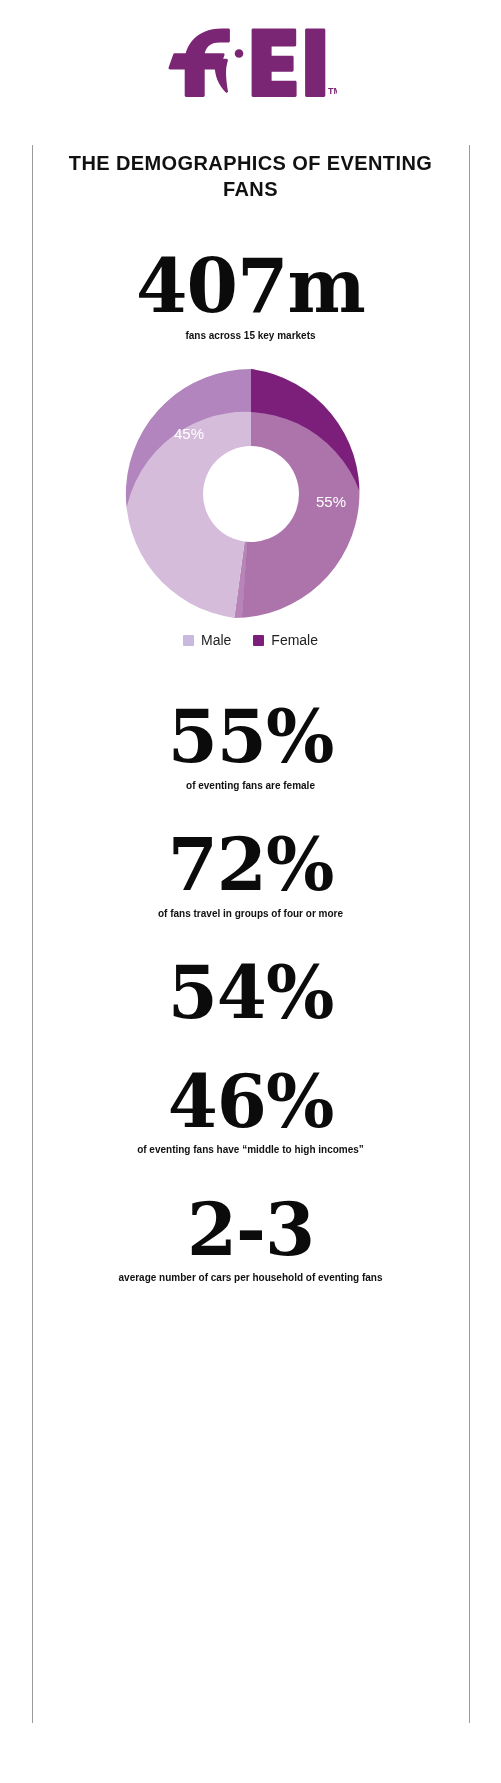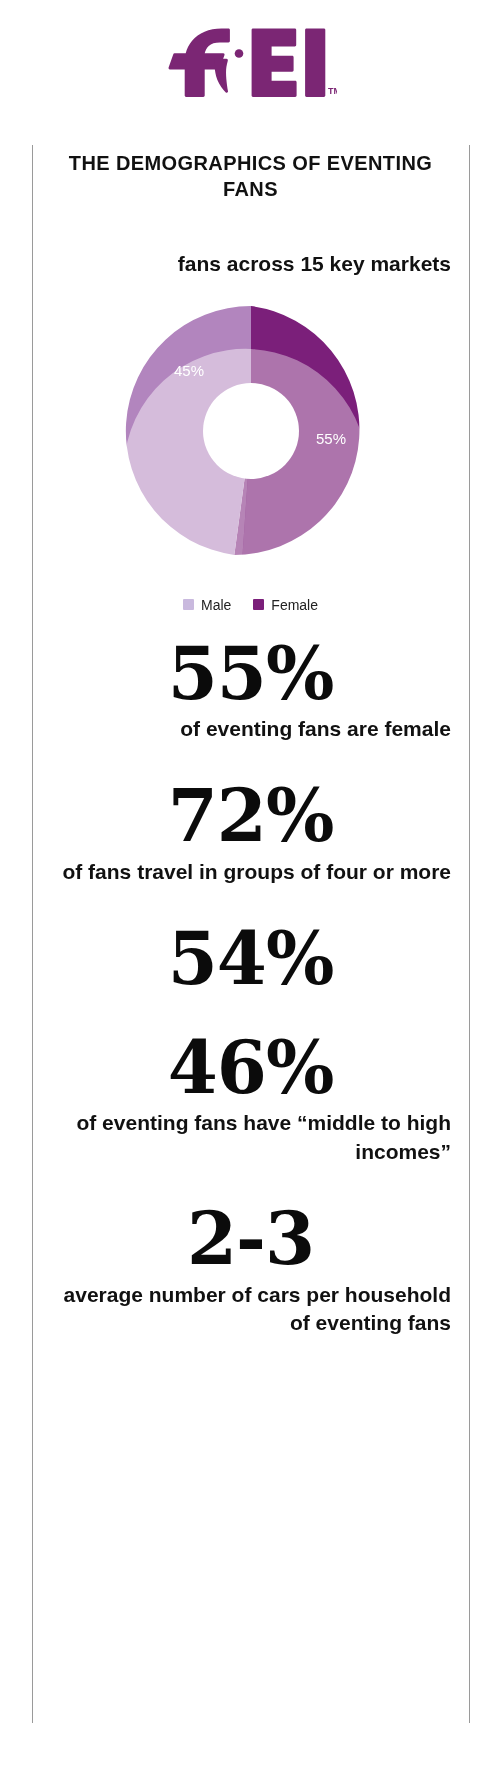--- a/index.html
+++ b/index.html
@@ -61,27 +61,26 @@
   .stat .big{
     font-family:"DejaVu Serif", serif;
     font-weight:bold;
     font-size:72px;
     line-height:0.98;
     letter-spacing:-1px;
     color:#0b0b0b;
     display:block;
   }
   .stat .cap{
-    font-size:21px;
+    font-size:10px;
     font-weight:bold;
     line-height:1.35;
     margin-top:6px;
     color:#111;
     display:block;
-    text-align:right;
   }
 
   
   .stat.first{margin-top:48px;}
   .stat.first .big{font-size:74px;}
 
   
   .chart-block{
     margin-top:22px;
     position:relative;
@@ -100,21 +99,21 @@
     top:268px;
     width:401px;
     display:flex;
     justify-content:center;
     align-items:center;
     gap:22px;
     font-size:14px;
     font-weight:normal;
     color:#222;
   }
-  .legend .item{display:flex;align-items:center;gap:7px;margin-top:28px;}
+  .legend .item{display:flex;align-items:center;gap:7px;}
   .legend .sw{
     width:11px;height:11px;display:inline-block;border-radius:1px;
   }
   .slice-label{
     fill:#ffffff;
     font-family:"Liberation Sans", sans-serif;
     font-size:15px;
   }
 </style>
 </head>
@@ -139,20 +138,21 @@
       <text x="163" y="68" font-family="'Liberation Sans', sans-serif" font-size="9" font-weight="bold" fill="#7B2674">TM</text>
     </g>
   </svg>
 </div>
 
 <div class="content">
 
   <div class="headline">THE DEMOGRAPHICS OF EVENTING FANS</div>
 
   <div class="stat first">
+    <span class="big">407m</span>
     <span class="cap">fans across 15 key markets</span>
   </div>
 
   <div class="chart-block">
     <svg class="donut" width="260" height="260" viewBox="0 0 260 260">
 
       <path d="M130 130 L130 5 A125 125 0 0 1 113.3 253.9 Z" fill="#7B1F7A"></path>
 
       <path d="M130 130 L113.3 253.9 A125 125 0 0 1 130 5 Z" fill="#B285BE"></path>
 

